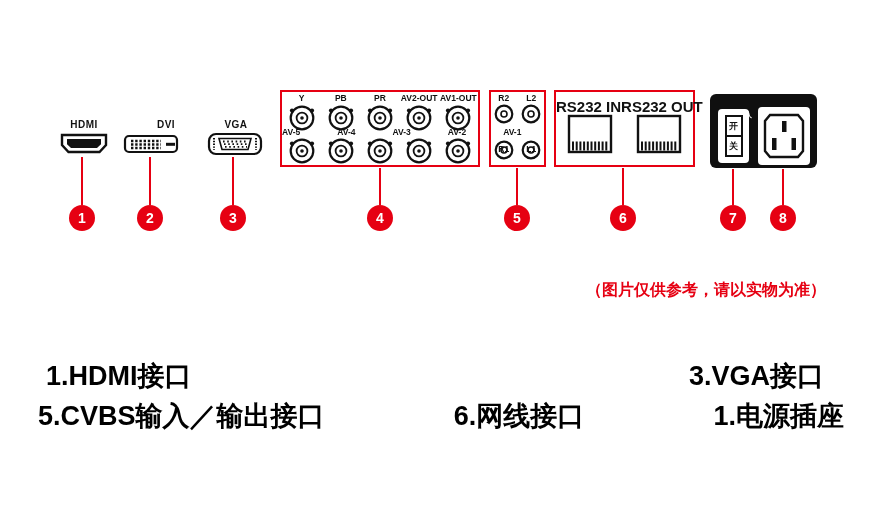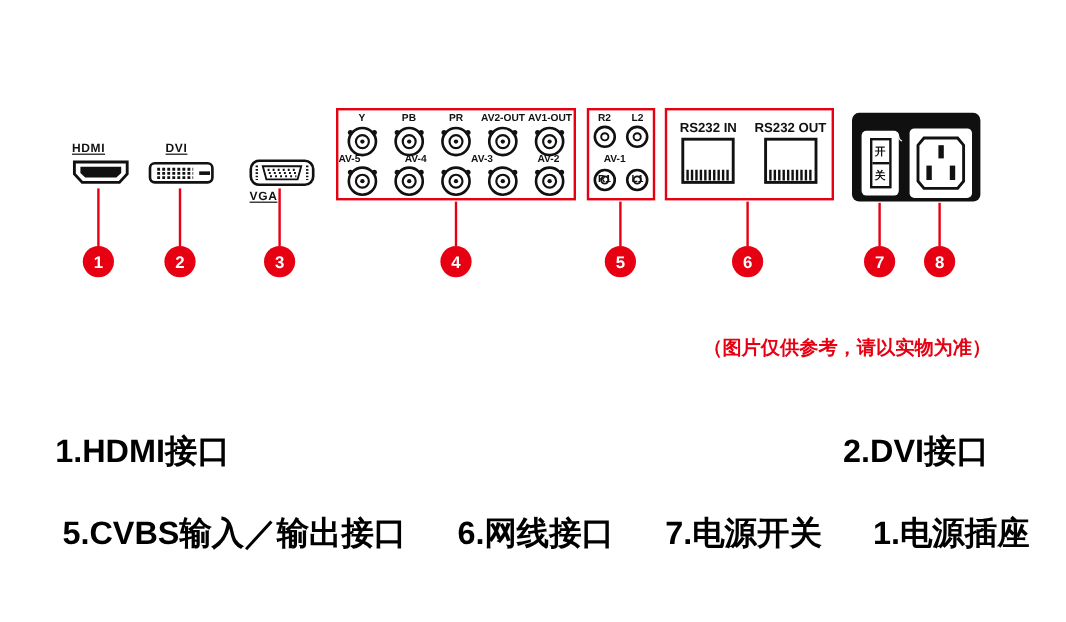--- a/index.html
+++ b/index.html
@@ -5,21 +5,21 @@
   :root { --red: #e60012; --ink: #111; }
   * { box-sizing: border-box; }
   html, body { margin: 0; padding: 0; background: #fff; }
   .canvas {
     position: relative; width: 888px; height: 518px; background: #fff;
     font-family: "Liberation Sans", "DejaVu Sans", sans-serif; overflow: hidden;
   }
   .abs { position: absolute; }
   .conn-label {
     position: absolute; font-size: 10px; font-weight: bold; color: var(--ink);
-    letter-spacing: .5px; text-decoration: underline;
+    text-align: center; letter-spacing: .5px;
   }
   .red-box { position: absolute; border: 2px solid var(--red); background: #fff; }
   .lbl-row {
     position: absolute; display: flex; justify-content: space-around; align-items: center;
     font-size: 8.5px; font-weight: bold; color: var(--ink); z-index: 2; white-space: nowrap;
   }
   .lbl-row span { flex: 1; text-align: center; }
   .port-row { position: absolute; display: flex; justify-content: space-around; align-items: center; }
   .pointer-line { position: absolute; width: 2px; background: var(--red); }
   .callout {
@@ -58,21 +58,21 @@
 
   <div class="conn-label" style="left:138px; top:119px; width:56px;">DVI</div>
   <svg class="abs" style="left:123px; top:133px;" width="56" height="22" viewBox="0 0 56 22">
     <rect x="2" y="3" width="52" height="16" rx="4" fill="#fff" stroke="#111" stroke-width="2.2"></rect>
     <line x1="8" y1="8" x2="38" y2="8" stroke="#111" stroke-width="2.4" stroke-dasharray="2.4 1.8"></line>
     <line x1="8" y1="11.5" x2="38" y2="11.5" stroke="#111" stroke-width="2.4" stroke-dasharray="2.4 1.8"></line>
     <line x1="8" y1="15" x2="38" y2="15" stroke="#111" stroke-width="2.4" stroke-dasharray="2.4 1.8"></line>
     <rect x="43" y="9.8" width="9" height="3" fill="#111"></rect>
   </svg>
 
-  <div class="conn-label" style="left:208px; top:119px; width:56px;margin-top:40px;">VGA</div>
+  <div class="conn-label" style="left:208px; top:119px; width:56px;">VGA</div>
   <svg class="abs" style="left:207px; top:132px;" width="56" height="24" viewBox="0 0 56 24">
     <rect x="2" y="2" width="52" height="20" rx="7" fill="#fff" stroke="#111" stroke-width="2.2"></rect>
     <line x1="7" y1="6" x2="7" y2="18" stroke="#111" stroke-width="2" stroke-dasharray="1.4 1.4"></line>
     <line x1="49" y1="6" x2="49" y2="18" stroke="#111" stroke-width="2" stroke-dasharray="1.4 1.4"></line>
     <path d="M12 6.5 H44 L41 17.5 H15 Z" fill="#fff" stroke="#111" stroke-width="1.6"></path>
     <line x1="16" y1="9.5" x2="40" y2="9.5" stroke="#111" stroke-width="1.8" stroke-dasharray="1.6 2.6"></line>
     <line x1="17" y1="12.2" x2="41" y2="12.2" stroke="#111" stroke-width="1.8" stroke-dasharray="1.6 2.6"></line>
     <line x1="18" y1="14.9" x2="40" y2="14.9" stroke="#111" stroke-width="1.8" stroke-dasharray="1.6 2.6"></line>
   </svg>
 
@@ -196,21 +196,21 @@
       <circle cx="11" cy="11" r="3" fill="#fff" stroke="#111" stroke-width="1.6"></circle>
     </svg>
     <svg width="22" height="22" viewBox="0 0 22 22">
       <circle cx="11" cy="11" r="8.3" fill="#fff" stroke="#111" stroke-width="2.2"></circle>
       <circle cx="11" cy="11" r="3" fill="#fff" stroke="#111" stroke-width="1.6"></circle>
     </svg>
   </div>
 
   <div class="red-box" style="left:554px; top:90px; width:141px; height:77px;"></div>
 
-  <div class="lbl-row" style="left:556px; top:101px; width:137px; height:11px; font-size:11px;">
+  <div class="lbl-row" style="left:556px; top:101px; width:137px; height:11px; font-size:15px;">
     <span>RS232 IN</span>
     <span>RS232 OUT</span>
   </div>
   <div class="port-row" style="left:556px; top:113px; width:137px; height:48px;">
     <svg width="46" height="46" viewBox="0 0 46 46">
       <rect x="2" y="2" width="42" height="36" fill="#fff" stroke="#111" stroke-width="2.4"></rect>
       <line x1="5" y1="32" x2="41" y2="32" stroke="#111" stroke-width="9" stroke-dasharray="2 1.7"></line>
     </svg>
     <svg width="46" height="46" viewBox="0 0 46 46">
       <rect x="2" y="2" width="42" height="36" fill="#fff" stroke="#111" stroke-width="2.4"></rect>
@@ -253,22 +253,21 @@
   <div class="callout" style="left:367px; top:205px;">4</div>
   <div class="callout" style="left:504px; top:205px;">5</div>
   <div class="callout" style="left:610px; top:205px;">6</div>
   <div class="callout" style="left:720px; top:205px;">7</div>
   <div class="callout" style="left:770px; top:205px;">8</div>
 
   <div class="note" style="left:560px; top:280px;">（图片仅供参考，请以实物为准）</div>
 
   <div class="legend-row" style="left:46px; top:358px; width:778px;">
     <span>1.HDMI接口</span>
-    <span>2.DVI接口</span>
-  </div>
-  <div class="legend-row" style="left:52px; top:398px; width:806px;margin-top:28px;">
+    <span>3.VGA接口</span>
+  </div>
+  <div class="legend-row" style="left:38px; top:398px; width:806px;">
     <span>5.CVBS输入／输出接口</span>
     <span>6.网线接口</span>
-    <span>7.电源开关</span>
     <span>1.电源插座</span>
   </div>
 
 </div>
 
 </body></html>

